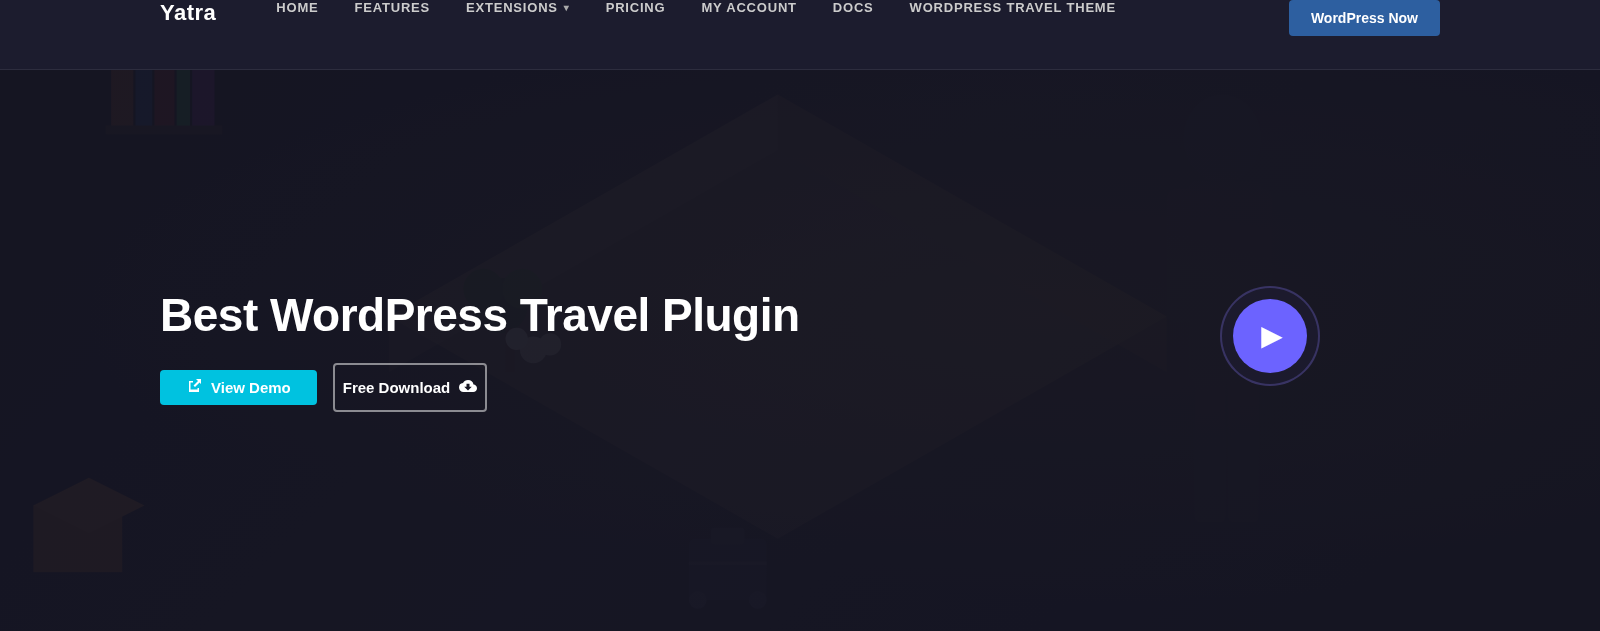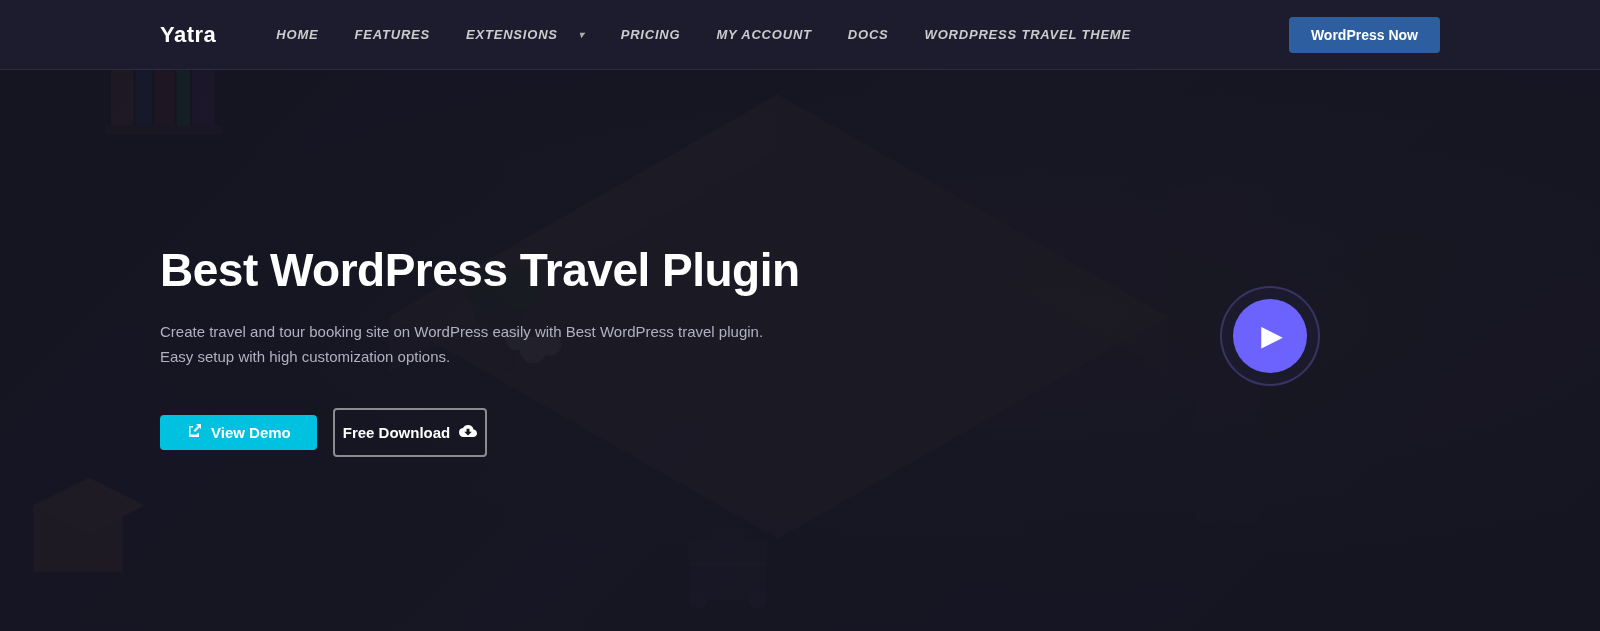--- a/index.html
+++ b/index.html
@@ -11,21 +11,21 @@
       background: #1a1a2e;
     }
 
     
     header {
       position: absolute;
       top: 0; left: 0; right: 0;
       height: 70px;
       background: #1c1c2e;
       display: flex;
-      align-items: center;
+      align-items: flex-start;
       padding: 0 160px;
       z-index: 10;
       border-bottom: 1px solid rgba(255,255,255,0.08);
     }
 
     .logo {
       color: #ffffff;
       font-size: 22px;
       font-weight: 700;
       margin-right: 60px;
@@ -42,27 +42,26 @@
 
     .nav-item {
       color: #cccccc;
       font-size: 13px;
       font-weight: 600;
       text-transform: uppercase;
       letter-spacing: 0.8px;
       cursor: pointer;
       text-decoration: none;
       white-space: nowrap;
-      font-style: italic;
     }
 
     .nav-item-with-arrow {
       display: flex;
       align-items: center;
-      gap: 21px;
+      gap: 6px;
     }
 
     .nav-arrow {
       font-size: 10px;
       color: #aaa;
     }
 
     .nav-download-btn {
       margin-left: auto;
       background: #2d5fa0;
@@ -274,21 +273,20 @@
       <a class="nav-item">MY ACCOUNT</a>
       <a class="nav-item">DOCS</a>
       <a class="nav-item">WORDPRESS TRAVEL THEME</a>
     </nav>
     <button class="nav-download-btn">WordPress Now</button>
   </header>
 
   <div class="hero-content">
     <div class="hero-text">
       <h1 class="hero-title">Best WordPress Travel Plugin</h1>
-      <p class="hero-subtitle">Create travel and tour booking site on WordPress easily with Best WordPress travel plugin. Easy setup with high customization options.</p>
       <div class="hero-buttons">
         <button class="btn-view-demo">
           <span>
             <svg width="16" height="16" viewBox="0 0 16 16" fill="currentColor">
               <path d="M10 1h5v5l-1.5-1.5-4.5 4.5-1.5-1.5 4.5-4.5L10 1zM3 3h4v1.5H4.5v7h7V10H13v4H3V3z"></path>
             </svg>
           </span>
           <span>View Demo</span>
         </button>
         <button class="btn-free-download">

